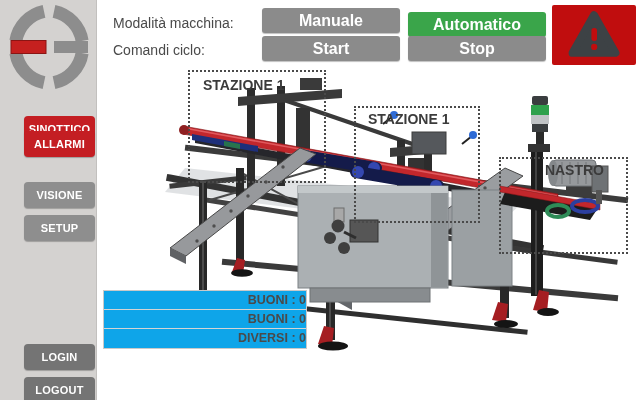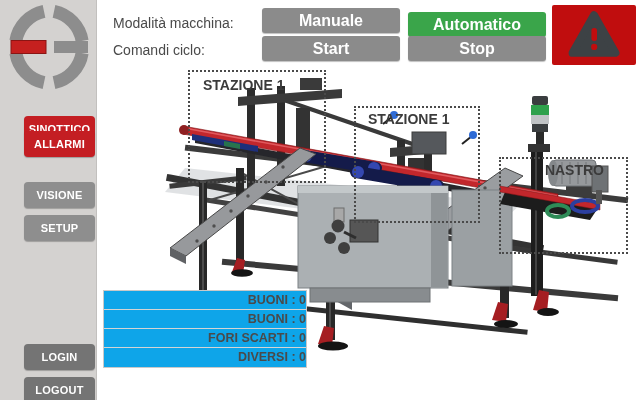--- a/index.html
+++ b/index.html
@@ -269,17 +269,16 @@
   <div class="dash-box" style="left:354px; top:106px; width:126px; height:117px;">
     <span class="lbl" style="padding:3px 0 0 12px;">STAZIONE 1</span>
   </div>
   <div class="dash-box" style="left:499px; top:157px; width:129px; height:97px;">
     <span class="lbl" style="padding:3px 22px 0 0; text-align:right;">NASTRO</span>
   </div>
 
   <div class="counters">
     <div class="counter-row"><span>BUONI</span><span> : </span><span>0</span></div>
     <div class="counter-row"><span>BUONI</span><span> : </span><span>0</span></div>
-    <div class="counter-row"><span>FORI SCARTI</span><span> : </span><span>0</span></div>
     <div class="counter-row"><span>DIVERSI</span><span> : </span><span>0</span></div>
   </div>
 
 </div>
 
 </body></html>

